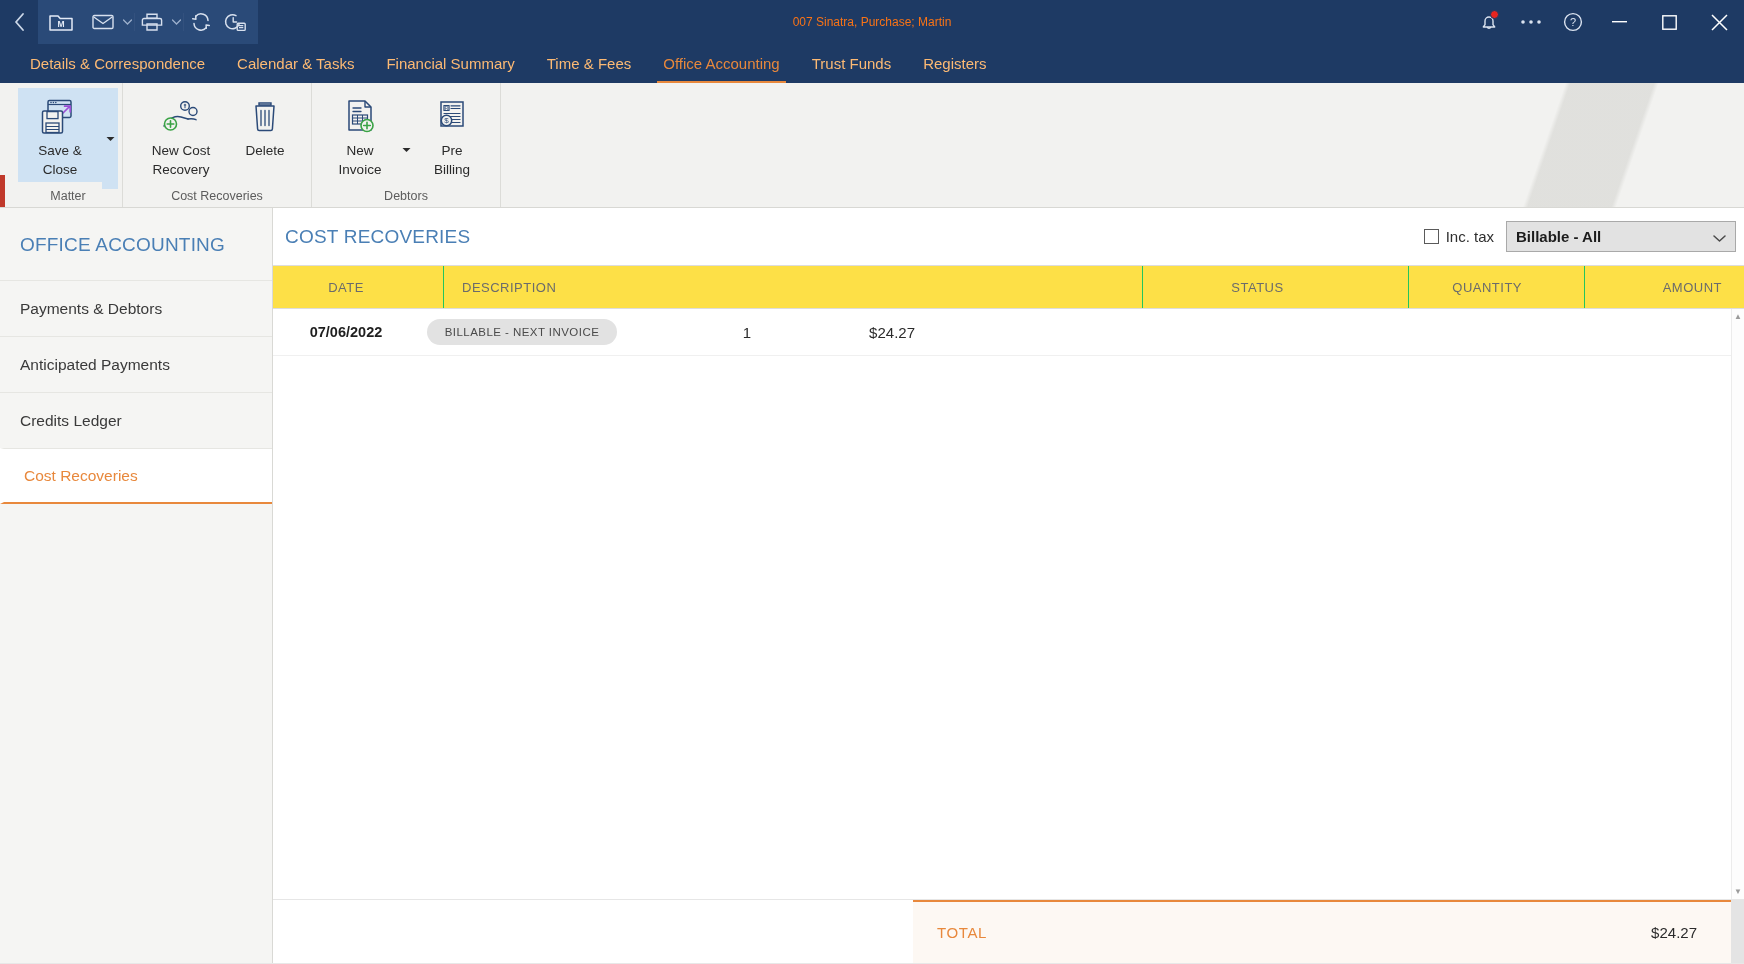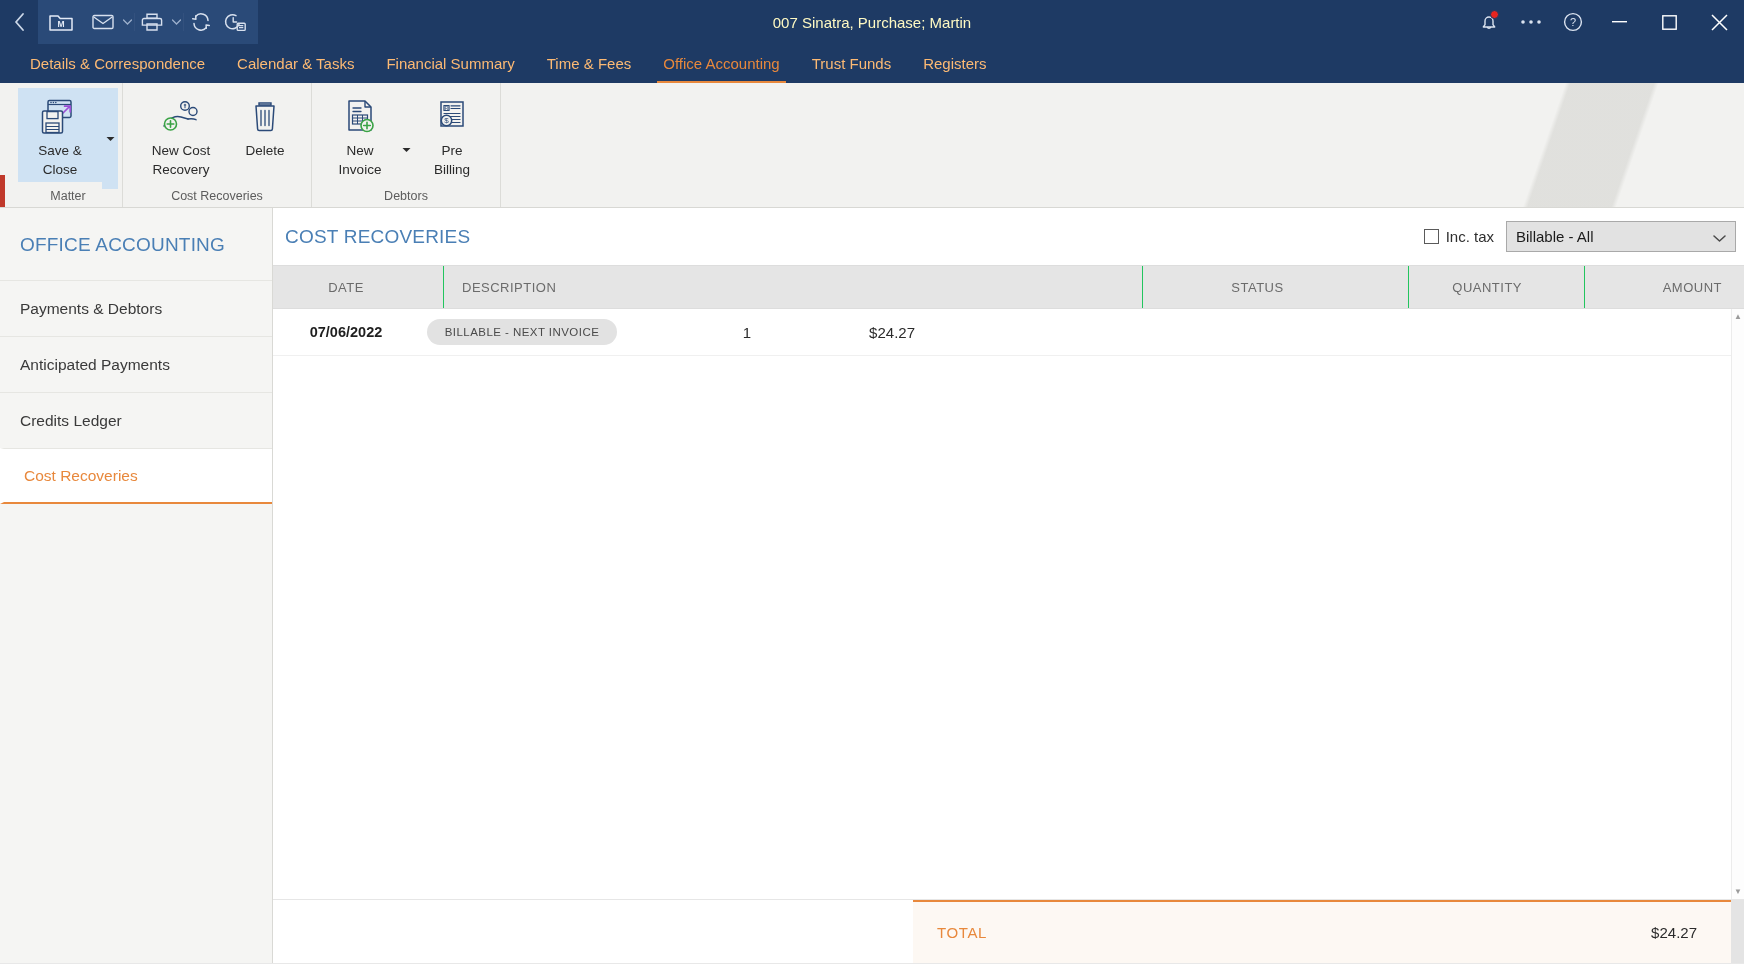--- a/index.html
+++ b/index.html
@@ -42,22 +42,22 @@
   }
   .tb-split {
     width: 14px; height: 44px;
     display: flex; align-items: center; justify-content: center;
     color: #8fa4c2; font-size: 8px;
   }
   .tb-vsep { width:1px; height:18px; background:#51699040; }
   .tb-title {
     position: absolute; left: 0; right: 0;
     text-align: center;
-    font-size: 15px;
-    color: #fef9c3;
+    font-size: 12px;
+    color: #f97316;
     pointer-events: none;
   }
   .tb-right {
     margin-left: auto;
     display: flex; align-items: center; height: 100%;
     position: relative; z-index: 2;
   }
   .tb-rico {
     width: 42px; height: 44px;
     display: flex; align-items: center; justify-content: center;
@@ -193,34 +193,35 @@
   }
   .chk-label { font-size: 15px; color: #2f2f2f; }
   .selectbox {
     width: 230px; height: 31px;
     background: #e2e2e2;
     border: 1px solid #a9a9a9;
     display: flex; align-items: center;
     padding: 0 9px;
     font-size: 15px; color: #1c1c1c;
     position: relative;
+    font-weight: bold;
   }
   .selectbox .chev {
     position: absolute; right: 9px; top: 50%; transform: translateY(-50%);
     color: #4a4a4a;
   }
 
   
   .tbl-wrap { flex: 1; display: flex; flex-direction: column; min-height: 0; }
   .thead {
     display: flex;
     height: 44px;
     border-top: 1px solid #dddddd;
     border-bottom: 1px solid #dddddd;
-    background: #e5e5e5;
+    background: #fde047;
     align-items: center;
     padding-left: 12px;
   }
   .th {
     font-size: 13px; color: #6b6b6b;
     letter-spacing: .5px;
     display: flex; align-items: center;
     height: 100%;
   }
   .th.sep { border-left: 1px solid #22c55e; margin-left: 36px; }

